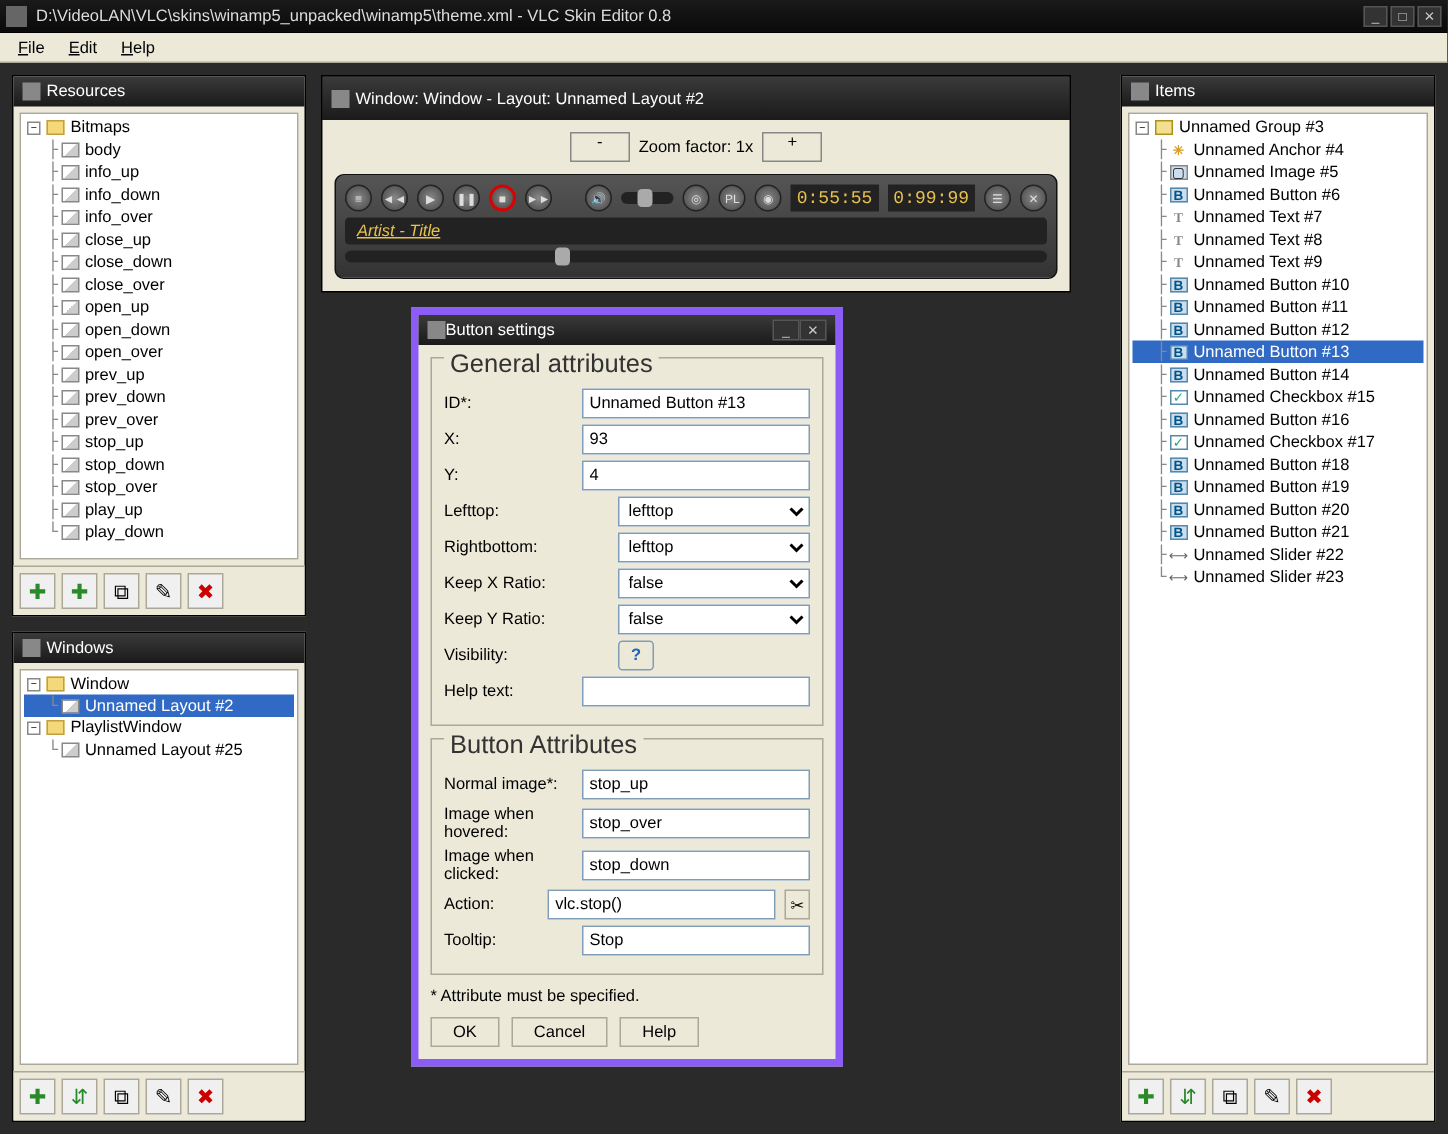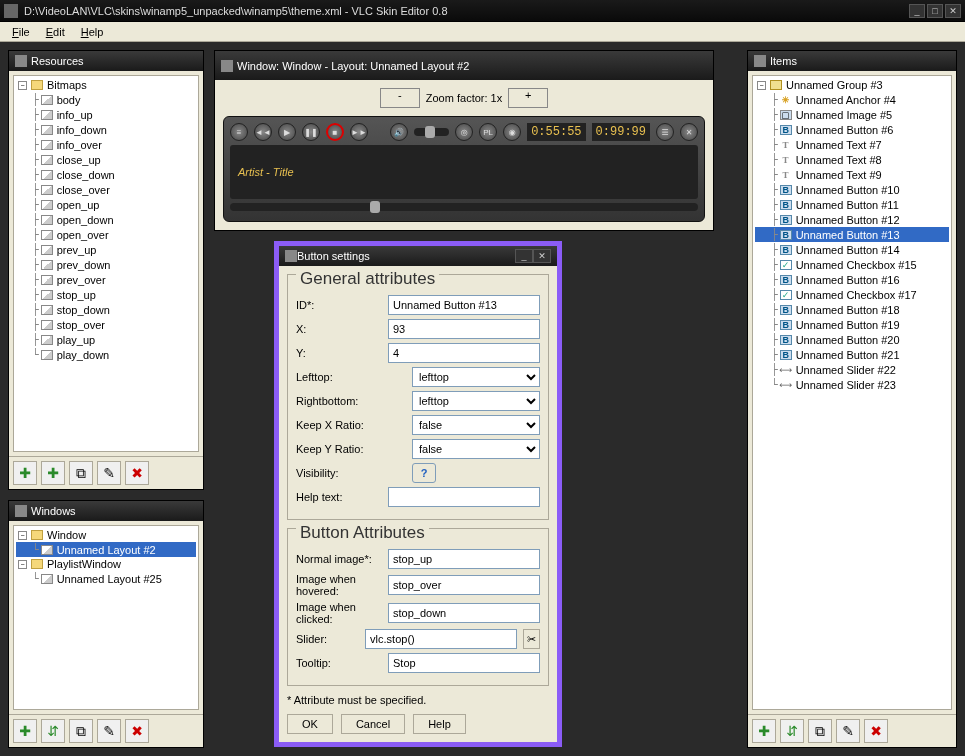--- a/index.html
+++ b/index.html
@@ -34,21 +34,21 @@
 .preview-body { padding: 8px; }
 .zoom-row { display: flex; justify-content: center; align-items: center; gap: 6px; margin-bottom: 8px; }
 .zoom-btn { width: 40px; height: 20px; background: #ece9d8; border: 1px solid #888; cursor: pointer; text-align: center; }
 .player-skin { background: linear-gradient(#555,#333); border: 1px solid #111; border-radius: 6px; padding: 6px; }
 .player-row { display: flex; align-items: center; gap: 6px; margin-bottom: 4px; }
 .p-btn { width: 18px; height: 18px; border-radius: 50%; background: radial-gradient(#888,#444); border: 1px solid #222; display: flex; align-items: center; justify-content: center; color: #ddd; font-size: 8px; cursor: pointer; }
 .p-btn.stop-hl { border: 2px solid #d00; }
 .p-slider { flex: 1; height: 8px; background: #222; border-radius: 4px; position: relative; }
 .p-slider::after { content: ''; position: absolute; left: 30%; top: -2px; width: 10px; height: 12px; background: #aaa; border-radius: 3px; }
 .p-time { background: #222; color: #e8c050; font-family: Liberation Mono, monospace; padding: 2px 4px; font-size: 12px; }
-.p-title-bar { background: #222; color: #e8c050; padding: 21px 8px; font-style: italic; border-radius: 3px; }
+.p-title-bar { background: #222; color: #e8c050; padding: 3px 8px; font-style: italic; border-radius: 3px; text-decoration: underline; }
 .settings-panel { width: 288px; margin-left: 60px; background: #ece9d8; border: 5px solid #8b5cf6; }
 .settings-title { background: linear-gradient(#3a3a3a,#1a1a1a); color: #fff; padding: 3px 6px; display: flex; align-items: center; height: 20px; }
 .settings-title-text { flex: 1; }
 .settings-title .win-btn { width: 18px; }
 .settings-body { padding: 8px; }
 .fieldset { border: 1px solid #aca899; padding: 8px; margin-bottom: 8px; }
 .fieldset-legend { font-size: 17px; color: #333; padding: 0 4px; background: #ece9d8; position: relative; top: -14px; display: inline-block; }
 .fieldset-content { margin-top: -8px; }
 .form-row { display: flex; align-items: center; margin-bottom: 4px; gap: 6px; }
 .form-label { width: 110px; }
@@ -89,21 +89,21 @@
 <div class="menubar">
   <div class="menu-item">File</div>
   <div class="menu-item">Edit</div>
   <div class="menu-item">Help</div>
 </div>
 
 <div class="workspace">
 
   <div class="left-col">
 
-    <div class="panel" style="height:440px">
+    <div class="panel" style="height:361px">
       <div class="panel-title">
           <div class="panel-icon"></div>
           <span>Resources</span>
         </div>
       <div class="panel-body" id="resources-tree">
           <div class="tree-item"><span class="tree-toggle">−</span><span class="tree-icon ico-folder"></span>Bitmaps</div>
           <div class="tree-item"><span class="tree-indent" style="width:12px"></span><span class="tree-connector">├</span><span class="tree-icon ico-bitmap"></span>body</div>
           <div class="tree-item"><span class="tree-indent" style="width:12px"></span><span class="tree-connector">├</span><span class="tree-icon ico-bitmap"></span>info_up</div>
           <div class="tree-item"><span class="tree-indent" style="width:12px"></span><span class="tree-connector">├</span><span class="tree-icon ico-bitmap"></span>info_down</div>
           <div class="tree-item"><span class="tree-indent" style="width:12px"></span><span class="tree-connector">├</span><span class="tree-icon ico-bitmap"></span>info_over</div>
@@ -250,21 +250,21 @@
               </div>
             <div class="form-row">
                 <div class="form-label">Image when hovered:</div>
                 <input class="form-input" value="stop_over" style="">
               </div>
             <div class="form-row">
                 <div class="form-label">Image when clicked:</div>
                 <input class="form-input" value="stop_down" style="">
               </div>
             <div class="form-row">
-                <div class="form-label">Slider:</div>
+                <div class="form-label">Action:</div>
                 <input class="form-input" value="vlc.stop()" style="">
                 <div class="action-btn">✂</div>
               </div>
             <div class="form-row">
                 <div class="form-label">Tooltip:</div>
                 <input class="form-input" value="Stop" style="">
               </div>
           </div>
         </div>
         <div class="note">* Attribute must be specified.</div>

